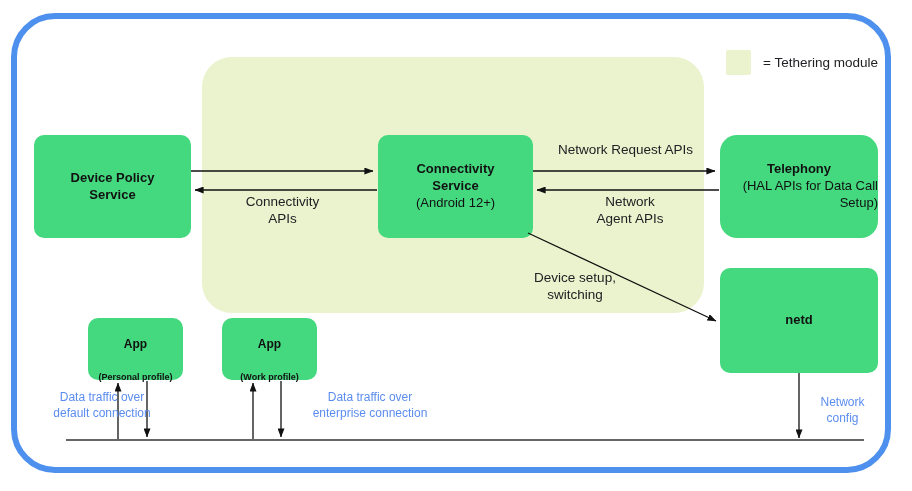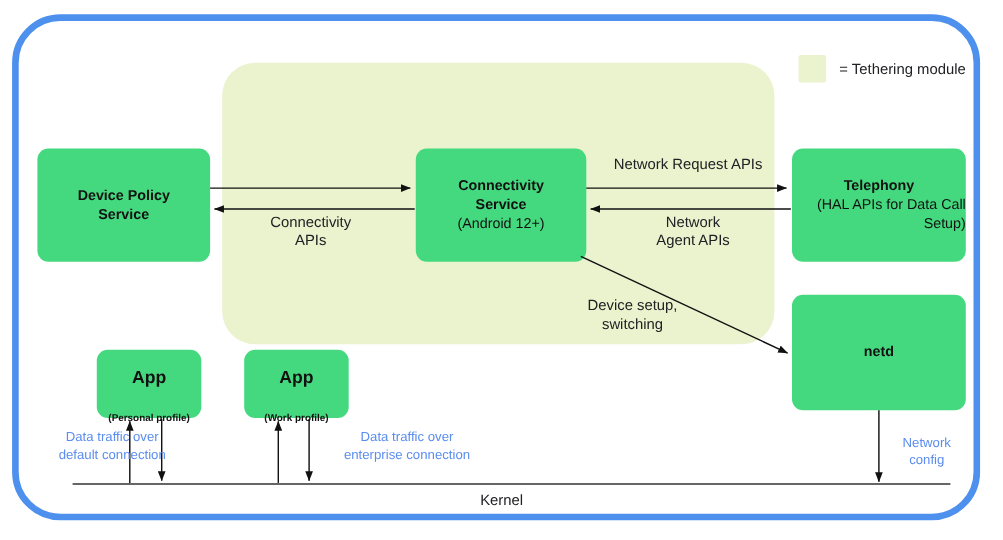--- a/index.html
+++ b/index.html
@@ -55,26 +55,26 @@
   }
   .box .title {
     font-weight: bold;
     font-size: 13px;
   }
   .box .sub {
     font-size: 13px;
     font-weight: normal;
     text-align: right;
   }
-  .box.app .title { font-size: 16px; margin-top: 23px; }
+  .box.app .title { font-size: 12px; margin-top: 23px; }
   .box.app .sub { font-size: 9px; font-weight: bold; margin-top: 20px; }
 
   #box-dpm      { left: 34px;  top: 135px; width: 157px; height: 103px; }
   #box-cs       { left: 378px; top: 135px; width: 155px; height: 103px; }
-  #box-telephony{ left: 720px; top: 135px; width: 158px; height: 103px; }
+  #box-telephony{ left: 720px; top: 135px; width: 158px; height: 103px; border-radius: 17px; }
   #box-netd     { left: 720px; top: 268px; width: 158px; height: 105px; }
   #box-app1     { left: 88px;  top: 318px; width: 95px;  height: 62px; }
   #box-app2     { left: 222px; top: 318px; width: 95px;  height: 62px; }
 
   
   .legend {
     position: absolute;
     left: 726px;
     top: 50px;
     display: flex;
@@ -209,15 +209,14 @@
 
   <div class="note-label" style="left:22px; top:390px; width:160px;">Data traffic over
 default connection</div>
 
   <div class="note-label" style="left:285px; top:390px; width:170px;">Data traffic over
 enterprise connection</div>
 
   <div class="note-label" style="left:805px; top:395px; width:75px;">Network
 config</div>
 
-  <div class="kernel-label" style="left:386px; top:447px; width:140px;">Kernel</div>
 
 </div>
 
 </body></html>

